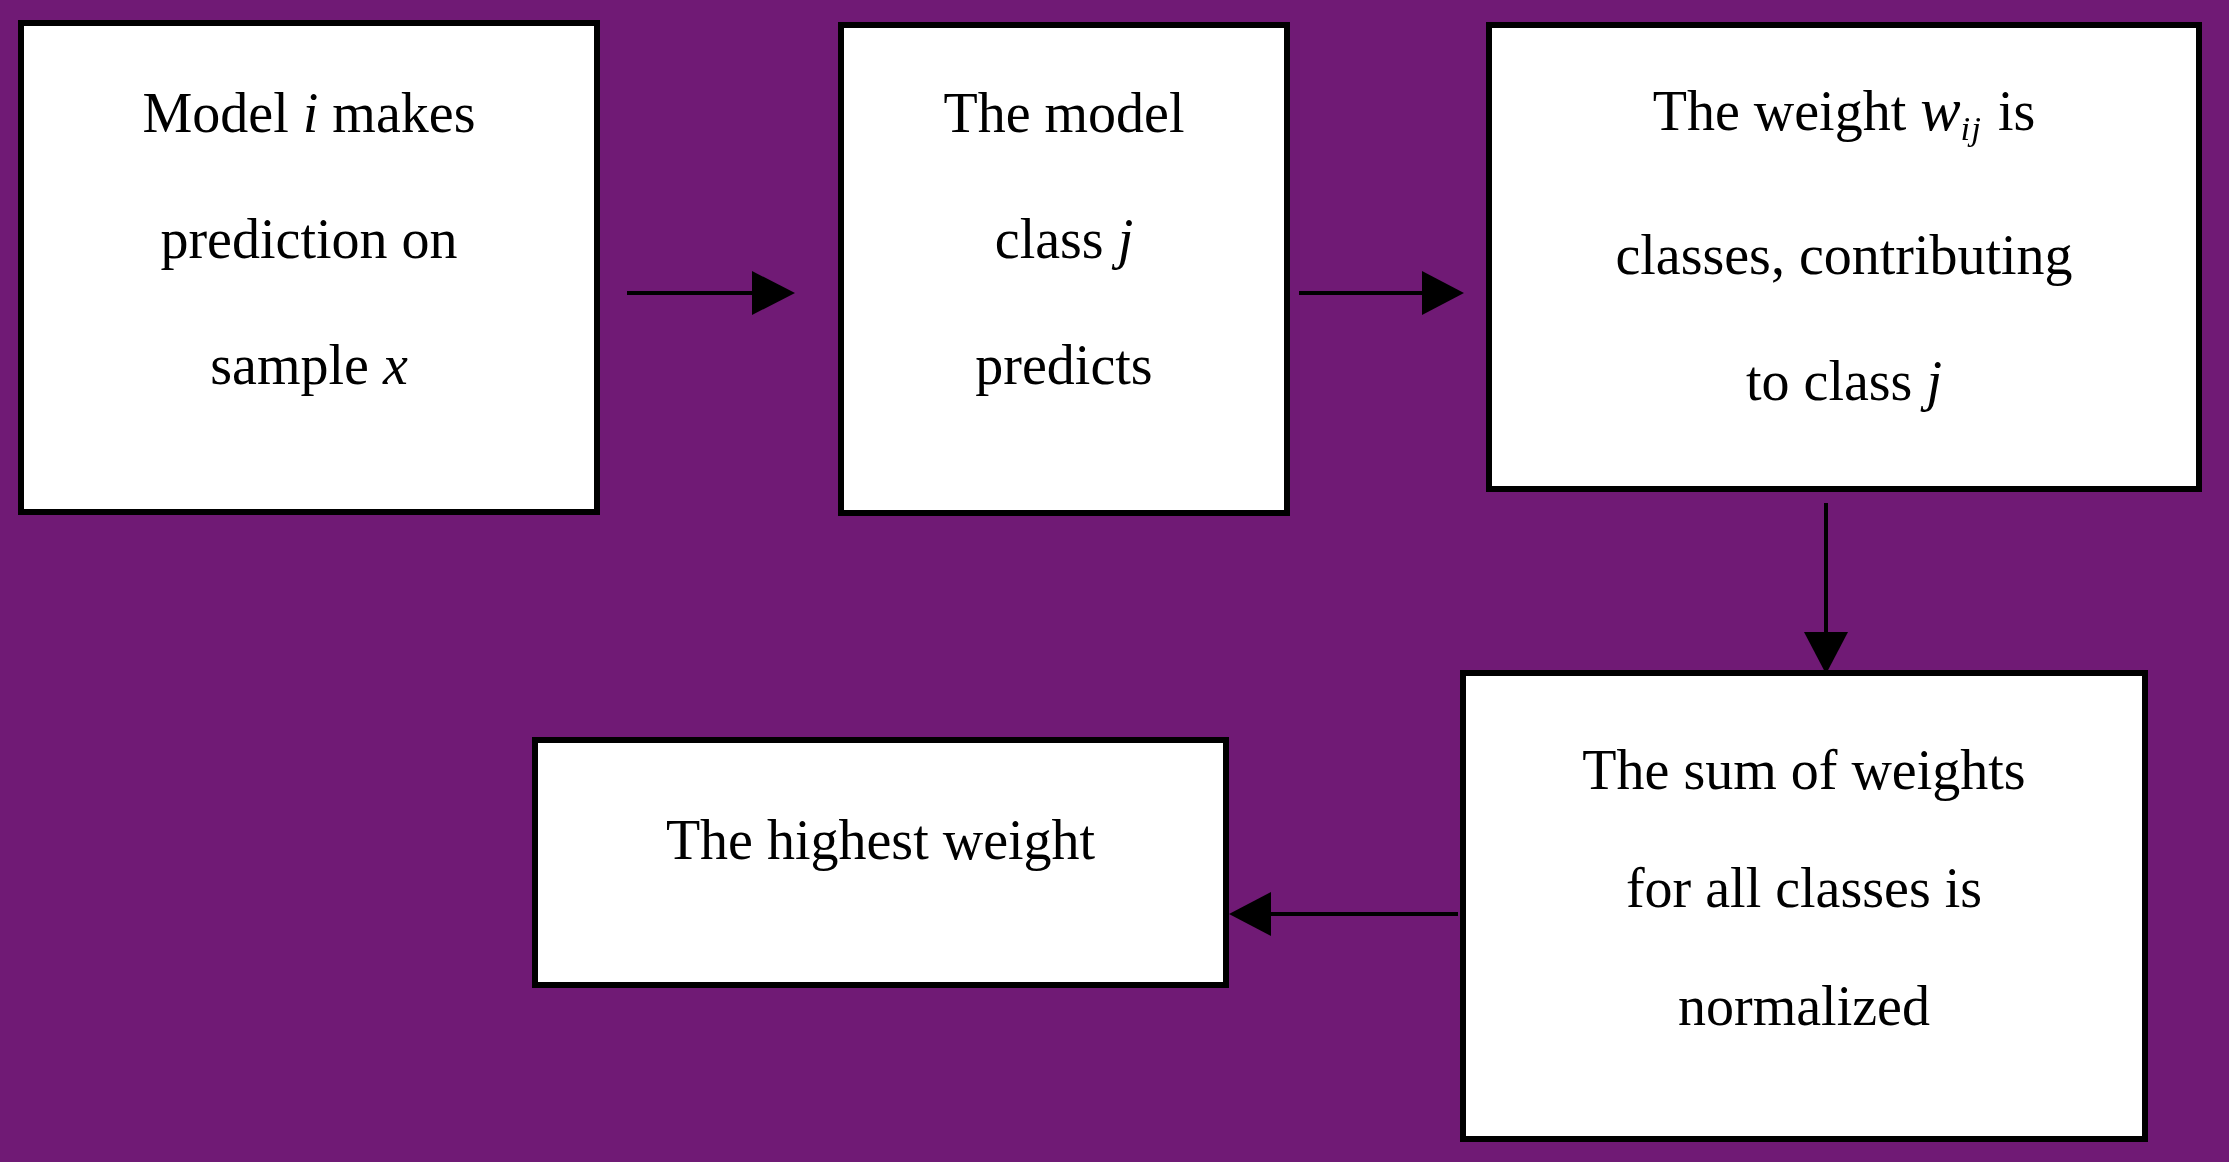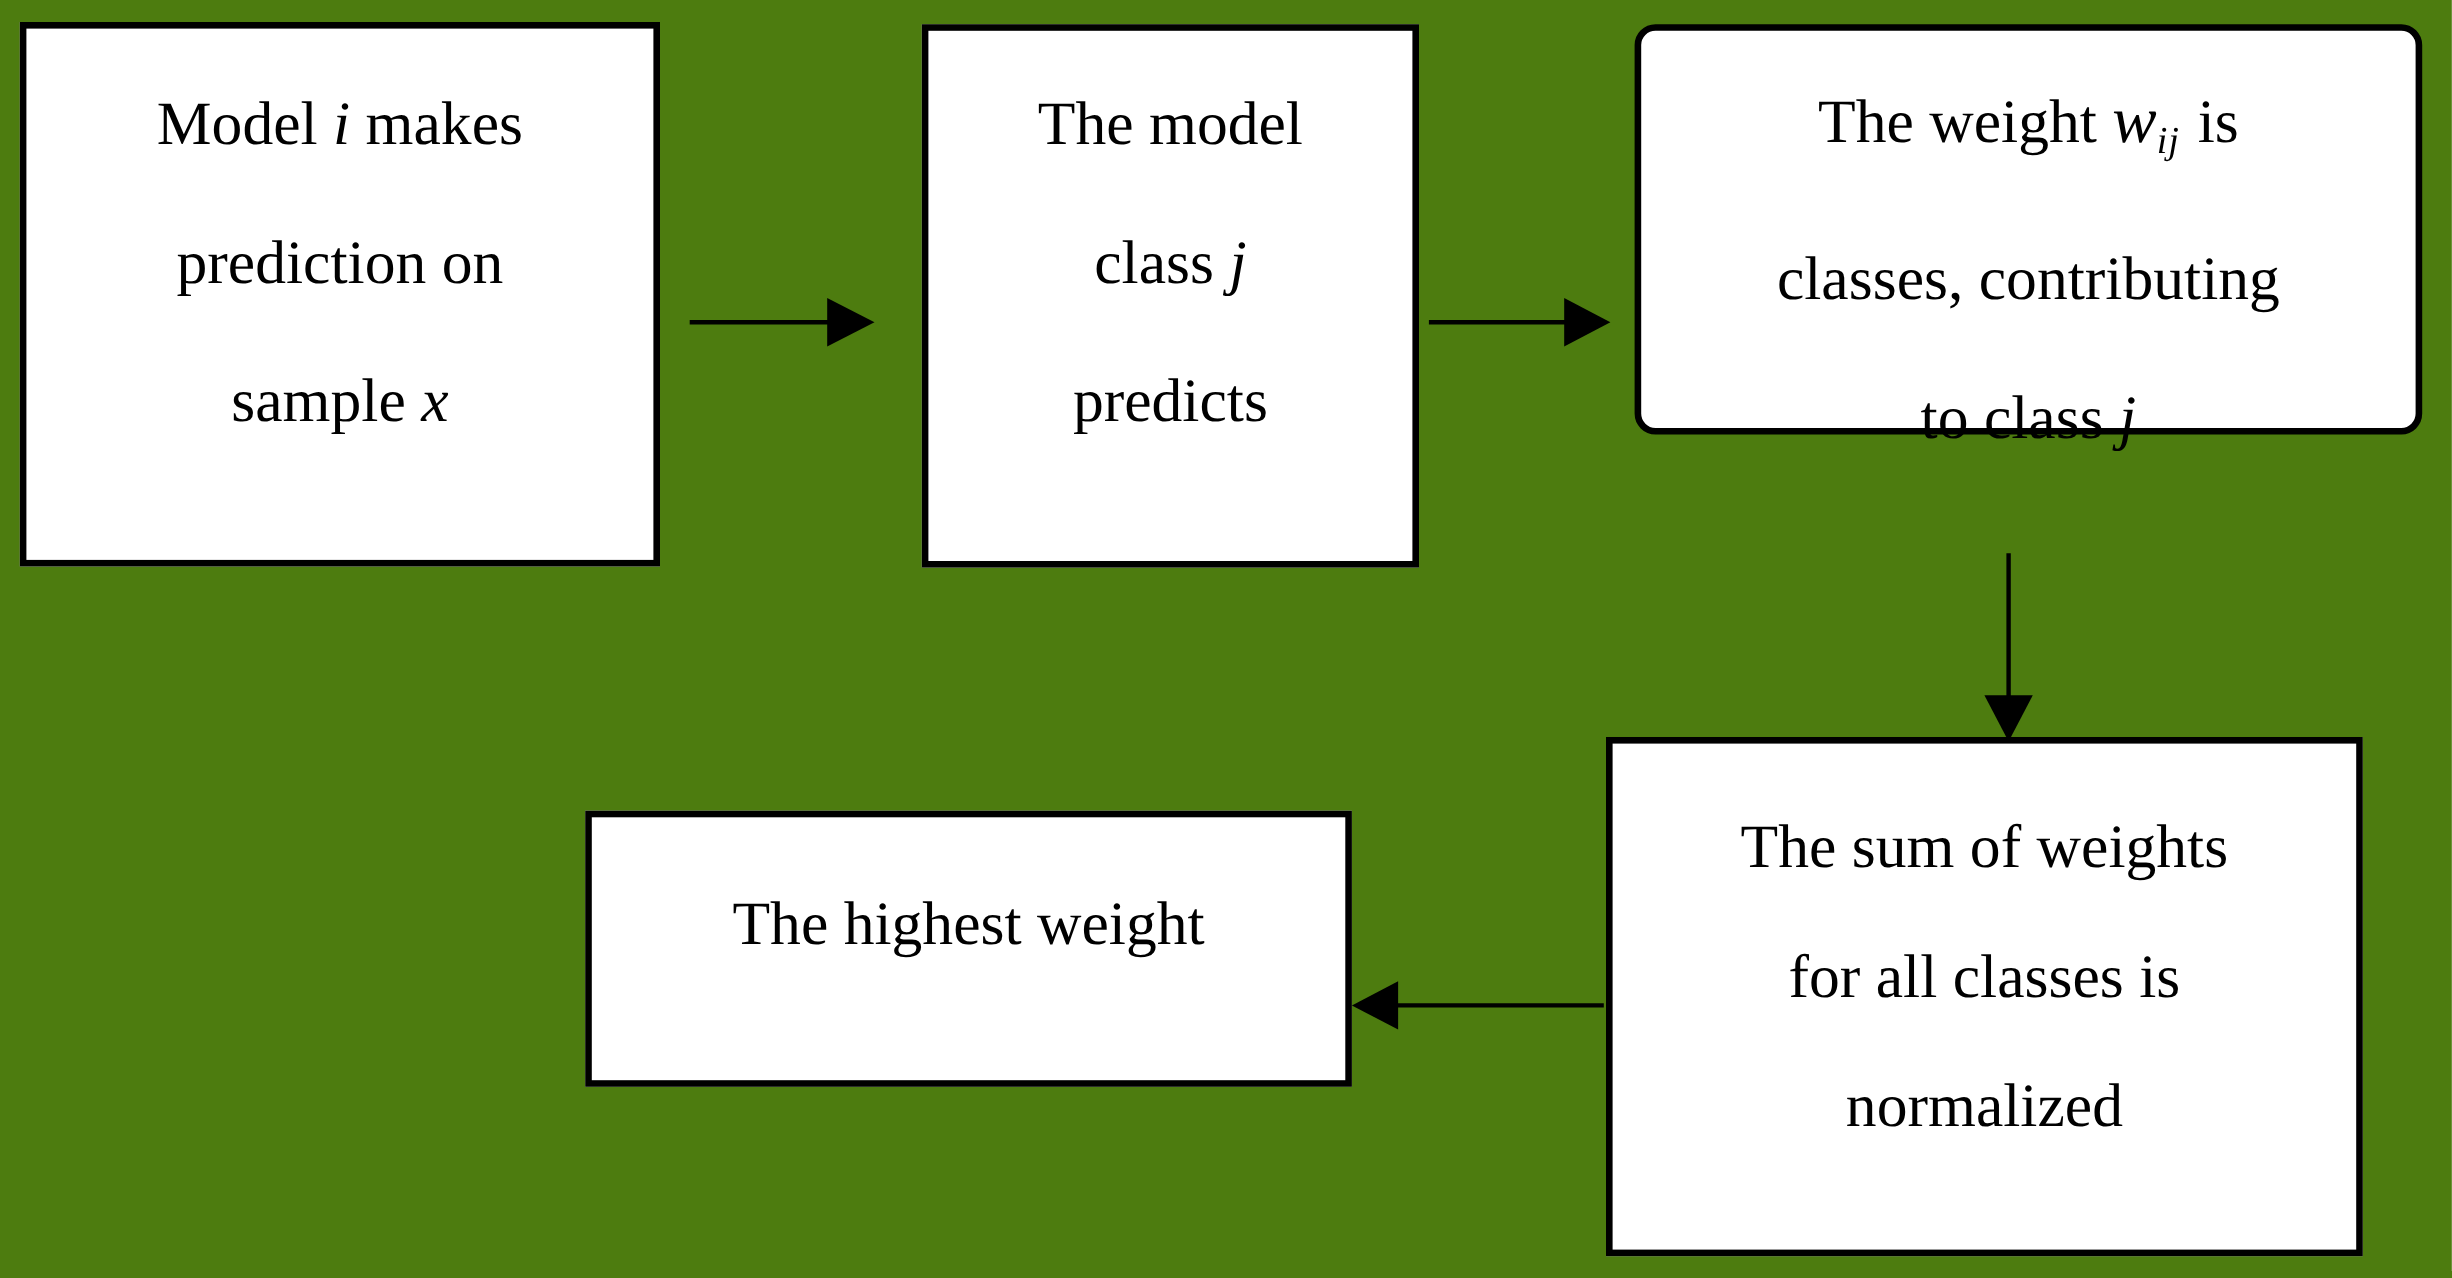--- a/index.html
+++ b/index.html
@@ -4,40 +4,40 @@
 <style>
   html, body {
     margin: 0;
     padding: 0;
     background: #ffffff;
   }
   #canvas {
     position: relative;
     width: 2229px;
     height: 1162px;
-    background: #4d7c0f;
+    background: #701a75;
     font-family: "Liberation Serif", "DejaVu Serif", serif;
     color: #000000;
     overflow: hidden;
   }
   .box {
     position: absolute;
     box-sizing: border-box;
     border: 6px solid #000000;
     background: #ffffff;
     text-align: center;
     font-size: 56px;
   }
   .ln {
     display: block;
     white-space: nowrap;
   }
   #box-1 { left: 18px;   top: 20px;  width: 582px; height: 495px; padding-top: 24px; }
   #box-2 { left: 838px;  top: 22px;  width: 452px; height: 494px; padding-top: 22px; }
-  #box-3 { left: 1486px; top: 22px;  width: 716px; height: 373px; padding-top: 19px; border-radius: 19px; }
+  #box-3 { left: 1486px; top: 22px;  width: 716px; height: 470px; padding-top: 19px; }
   #box-4 { left: 1460px; top: 670px; width: 688px; height: 472px; padding-top: 35px; }
   #box-5 { left: 532px;  top: 737px; width: 697px; height: 251px; padding-top: 41px; }
   #box-1 .ln, #box-2 .ln, #box-3 .ln { line-height: 126px; }
   #box-4 .ln { line-height: 118px; }
   #box-5 .ln { line-height: 112px; }
   .it {
     font-style: italic;
   }
   .math-w {
     font-style: italic;

